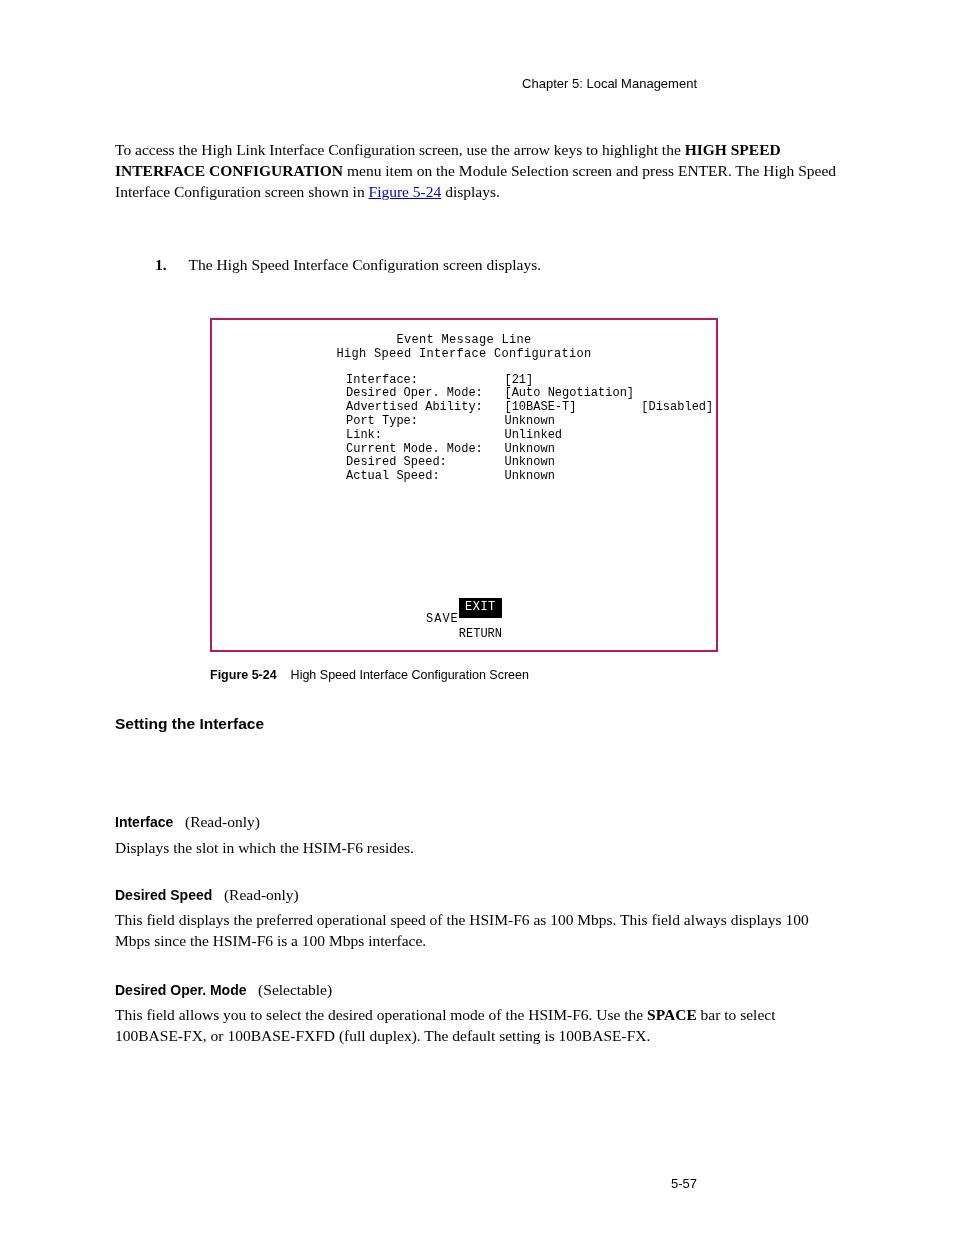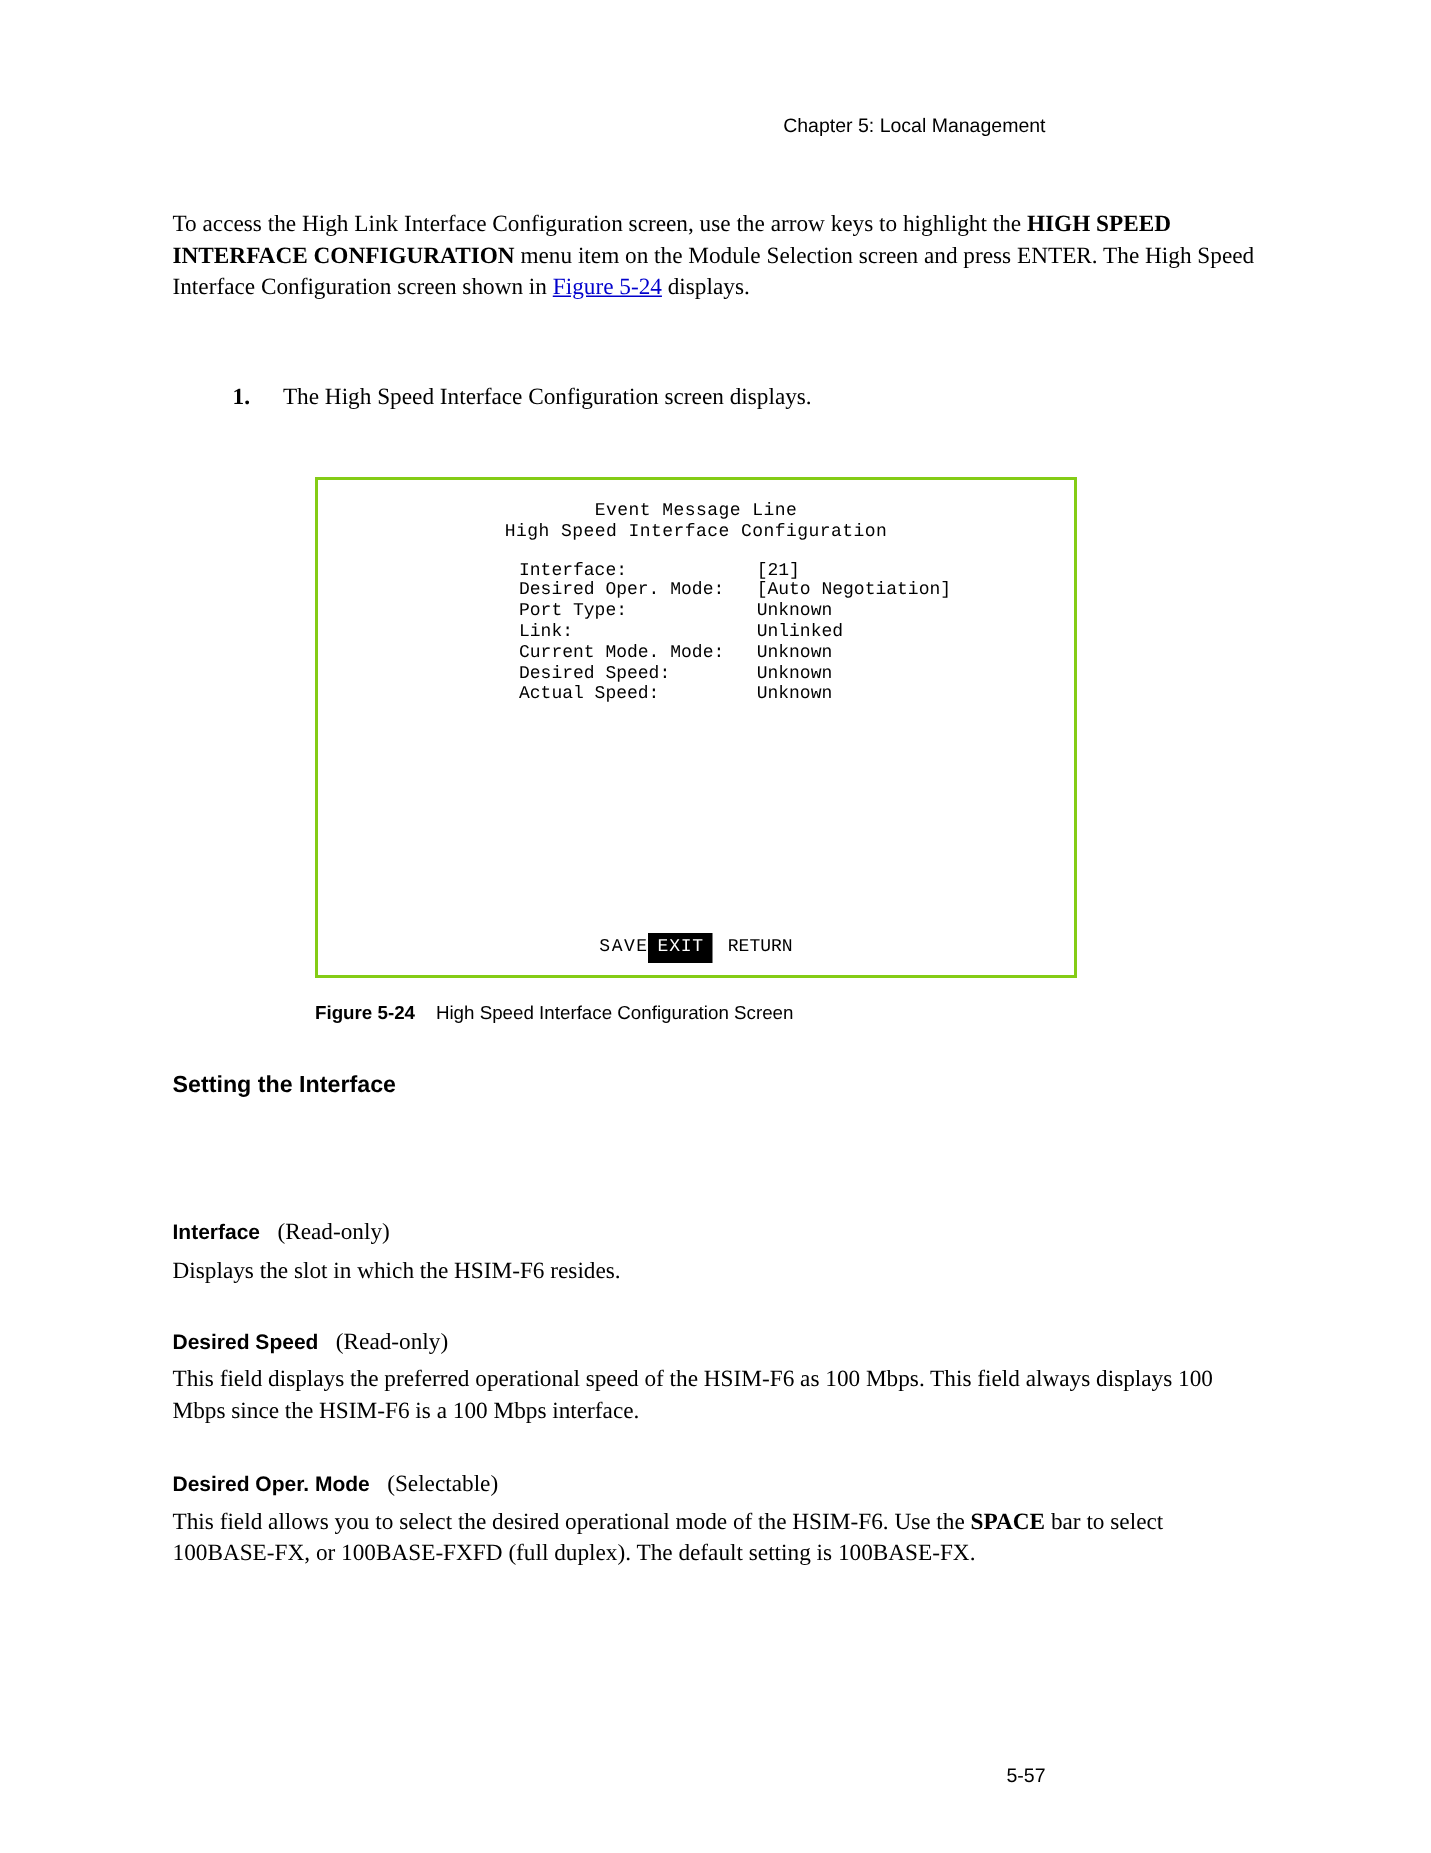--- a/index.html
+++ b/index.html
@@ -50,21 +50,21 @@
     display: inline-block;
     width: 30px;
     font-weight: bold;
   }
   .screenbox {
     position: absolute;
     top: 318px;
     left: 210px;
     width: 508px;
     height: 334px;
-    border: 2px solid #84cc16;
+    border: 2px solid #be185d;
     box-sizing: border-box;
     font-family: "Courier New", Courier, monospace;
     font-size: 12px;
     line-height: 1.15;
     padding: 10px 14px 8px 14px;
     color: #000;
   }
   .screenbox .title {
     text-align: center;
     margin-top: 4px;
@@ -88,20 +88,21 @@
     justify-content: center;
     align-items: center;
   }
   .screenbox .footer-left { 
     letter-spacing: 1px;
   }
   .screenbox .footer-right {
     display: flex;
     align-items: center;
     gap: 10px;
+    flex-direction: column;
   }
   .screenbox .exit-btn {
     background: #000;
     color: #fff;
     padding: 3px 6px;
     display: inline-block;
     letter-spacing: 0.5px;
   }
   .caption {
     position: absolute;
@@ -176,20 +177,21 @@
     <span>The High Speed Interface Configuration screen displays.</span>
   </div>
 
   <div class="screenbox">
     <div class="title">Event Message Line</div>
     <div class="subtitle">High Speed Interface Configuration</div>
     <div class="menu">
       <div class="line">Interface:            [21]</div>
       <div class="line">Desired Oper. Mode:   [Auto Negotiation]</div>
       <div class="line"></div>
+      <div class="line">Advertised Ability:   [10BASE-T]         [Disabled]</div>
       <div class="line"></div>
       <div class="line">Port Type:            Unknown</div>
       <div class="line">Link:                 Unlinked</div>
       <div class="line">Current Mode. Mode:   Unknown</div>
       <div class="line">Desired Speed:        Unknown</div>
       <div class="line">Actual Speed:         Unknown</div>
     </div>
     <div class="footer-row">
       <span class="footer-left">SAVE</span>
       <span class="footer-right">

